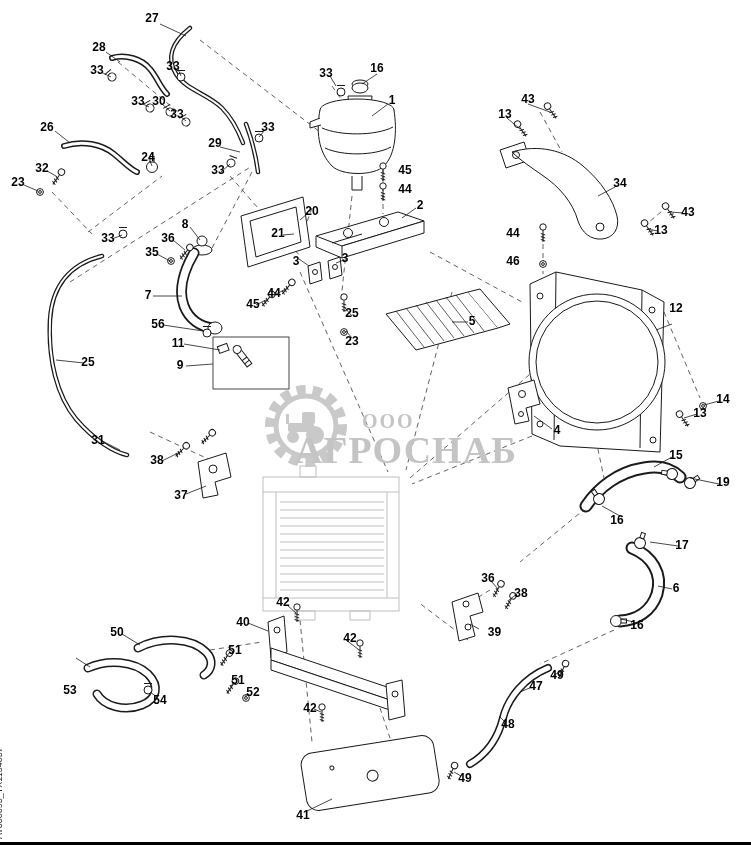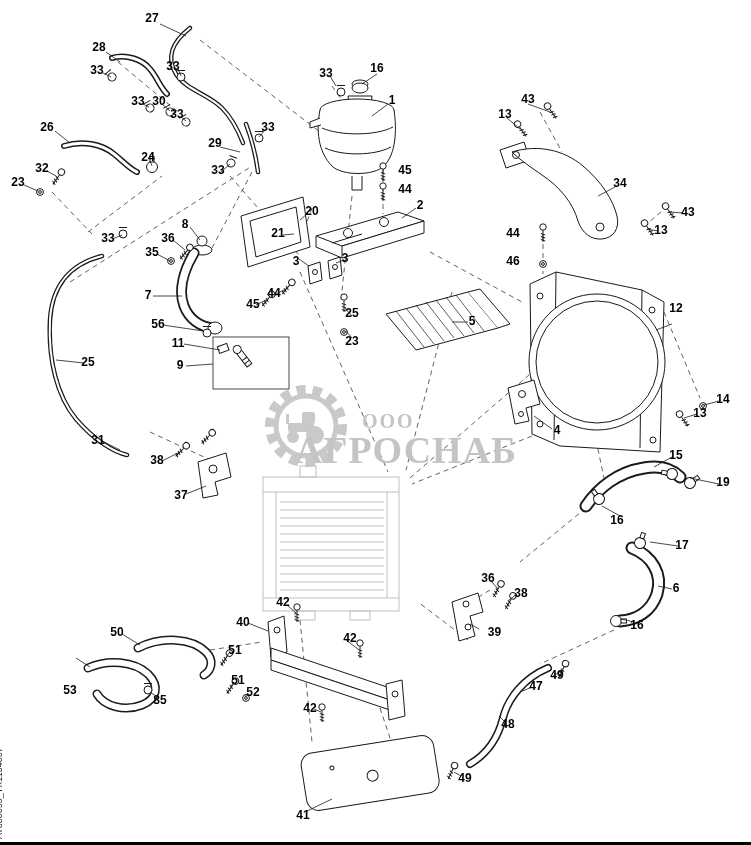--- a/index.html
+++ b/index.html
@@ -481,21 +481,21 @@
       <div class="callout" style="left: 521px; top: 593px;">38</div>
       <div class="callout" style="left: 483px; top: 632px; padding-left: 23px;">39</div>
       <div class="callout" style="left: 243px; top: 622px;">40</div>
       <div class="callout" style="left: 283px; top: 602px;">42</div>
       <div class="callout" style="left: 350px; top: 638px;">42</div>
       <div class="callout" style="left: 117px; top: 632px;">50</div>
       <div class="callout" style="left: 235px; top: 650px;">51</div>
       <div class="callout" style="left: 70px; top: 690px;">53</div>
       <div class="callout" style="left: 238px; top: 680px;">51</div>
       <div class="callout" style="left: 253px; top: 692px;">52</div>
-      <div class="callout" style="left: 160px; top: 700px;">85</div>
+      <div class="callout" style="left: 160px; top: 700px;">54</div>
       <div class="callout" style="left: 310px; top: 708px;">42</div>
       <div class="callout" style="left: 536px; top: 686px;">47</div>
       <div class="callout" style="left: 557px; top: 675px;">49</div>
       <div class="callout" style="left: 508px; top: 724px;">48</div>
       <div class="callout" style="left: 465px; top: 778px;">49</div>
       <div class="callout" style="left: 303px; top: 815px;">41</div>
     </div>
 
   <div class="doc-id">AT383695_TX1154357</div>
 

